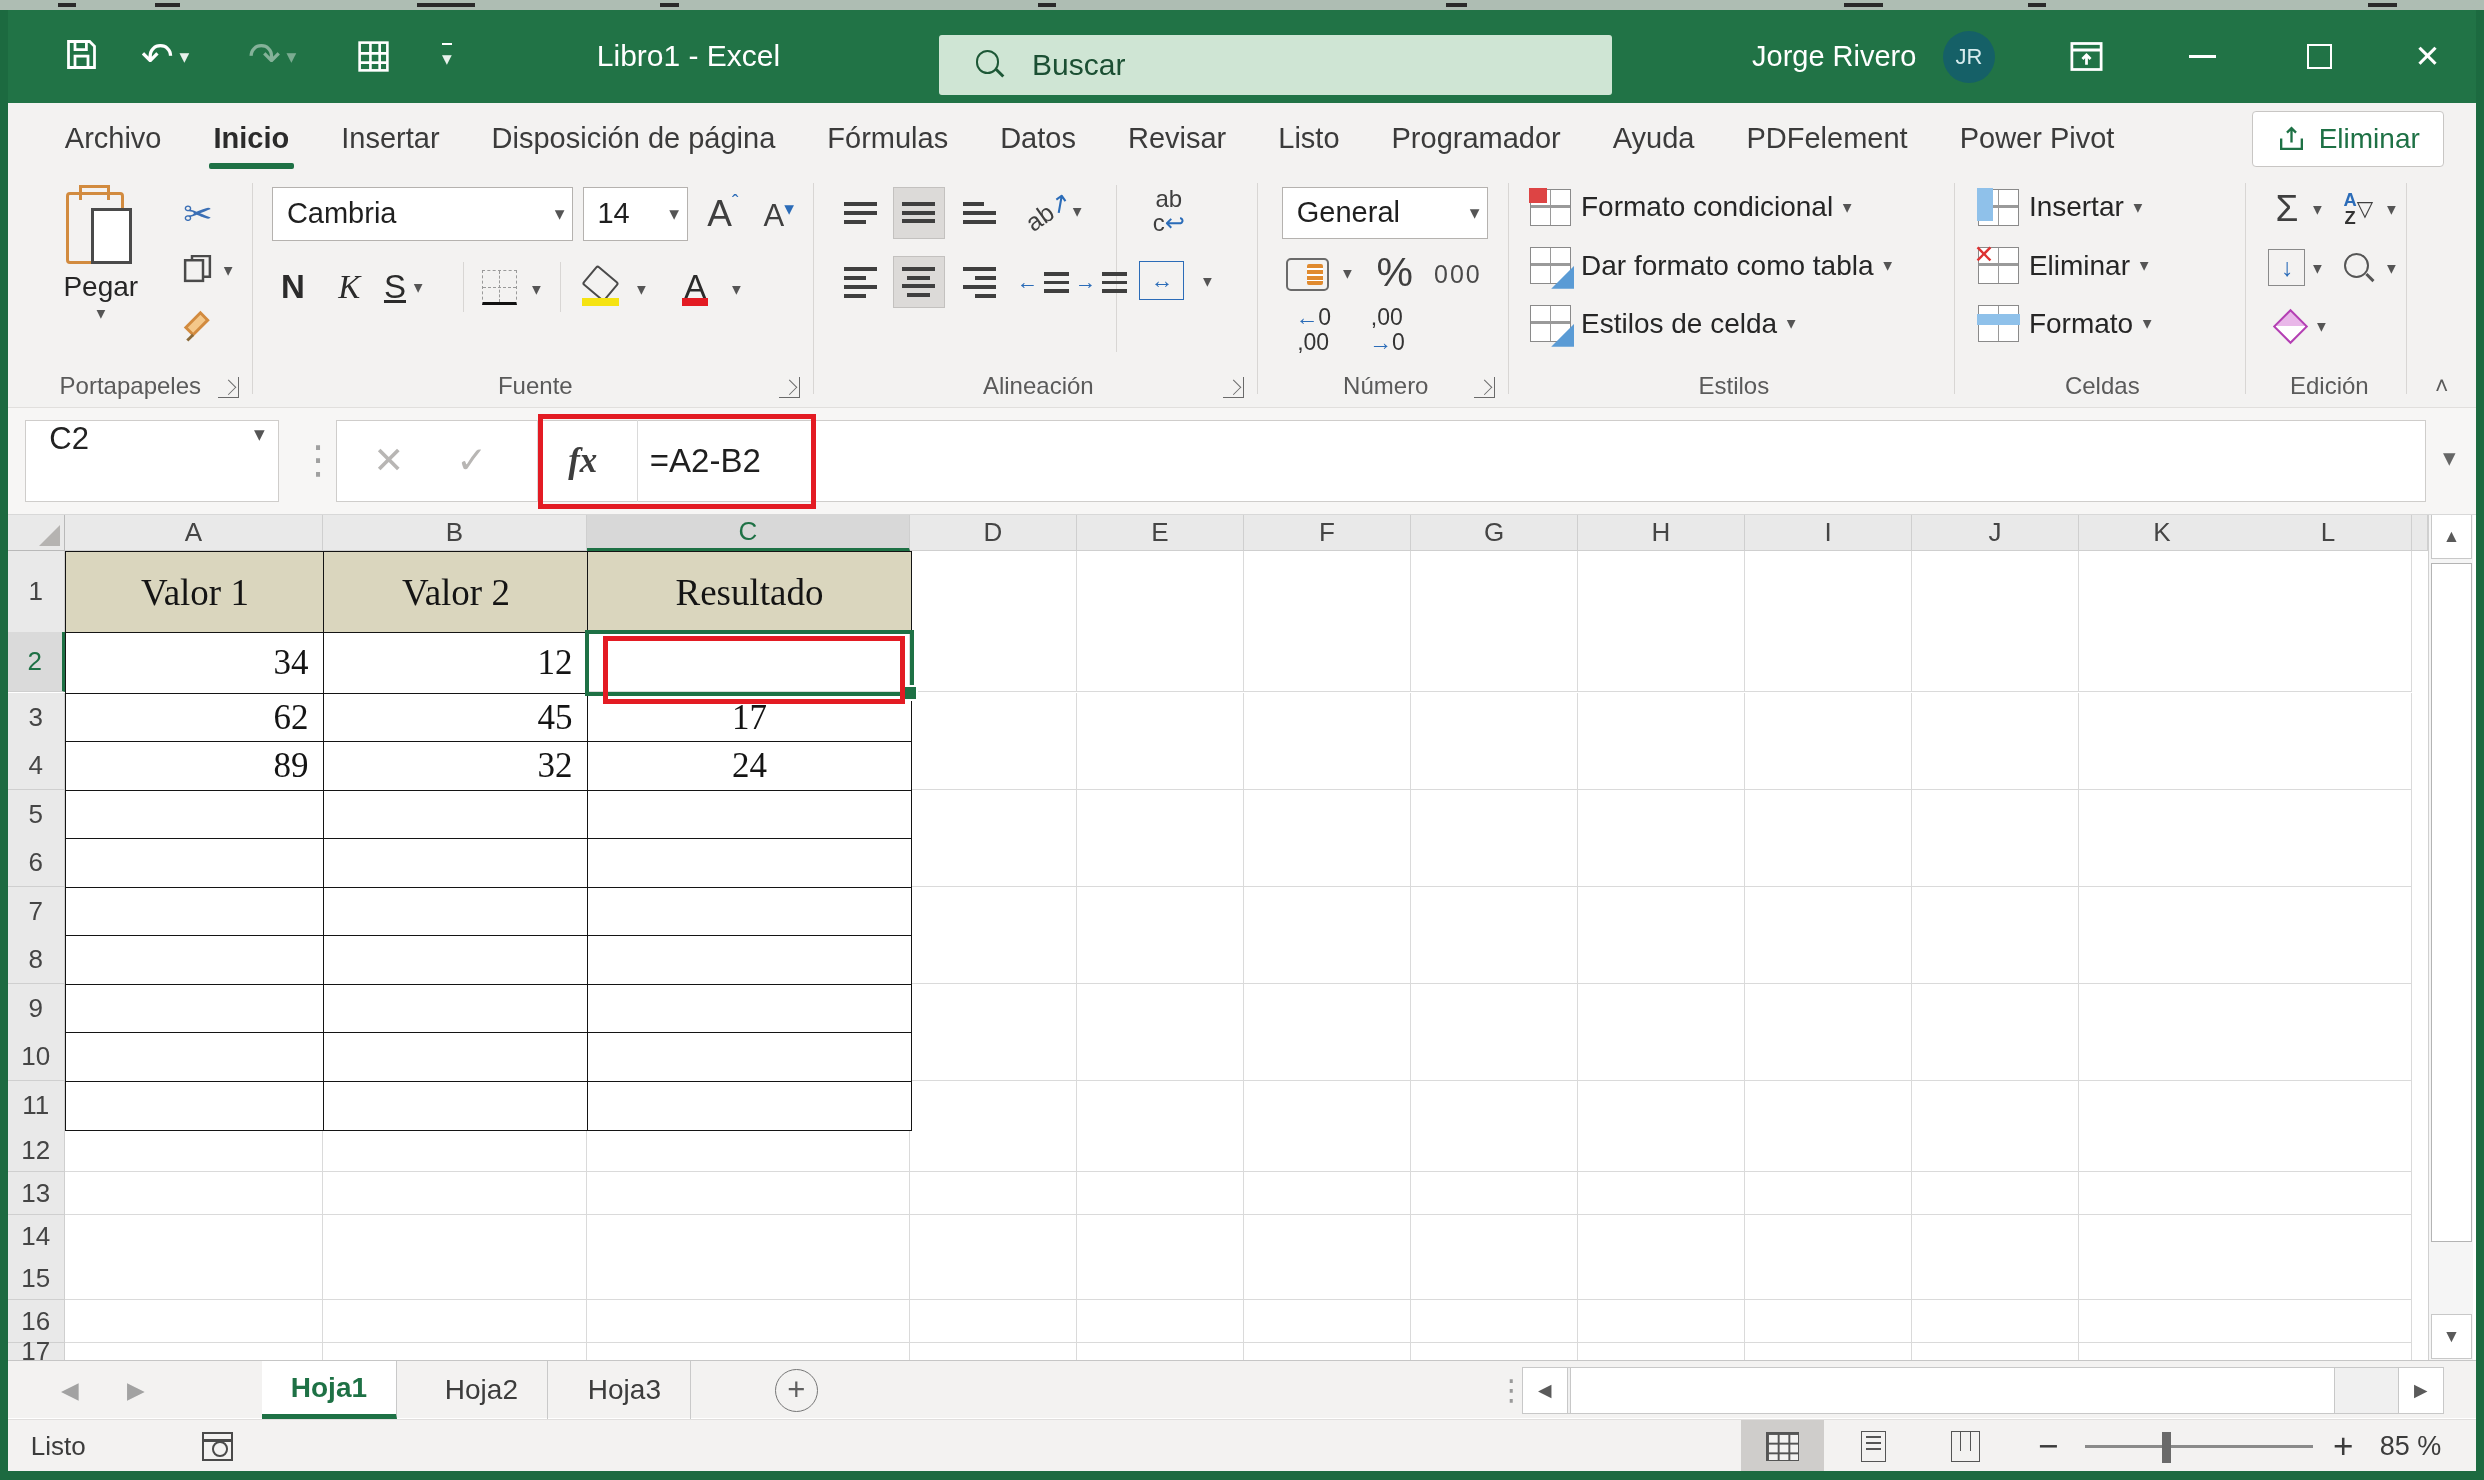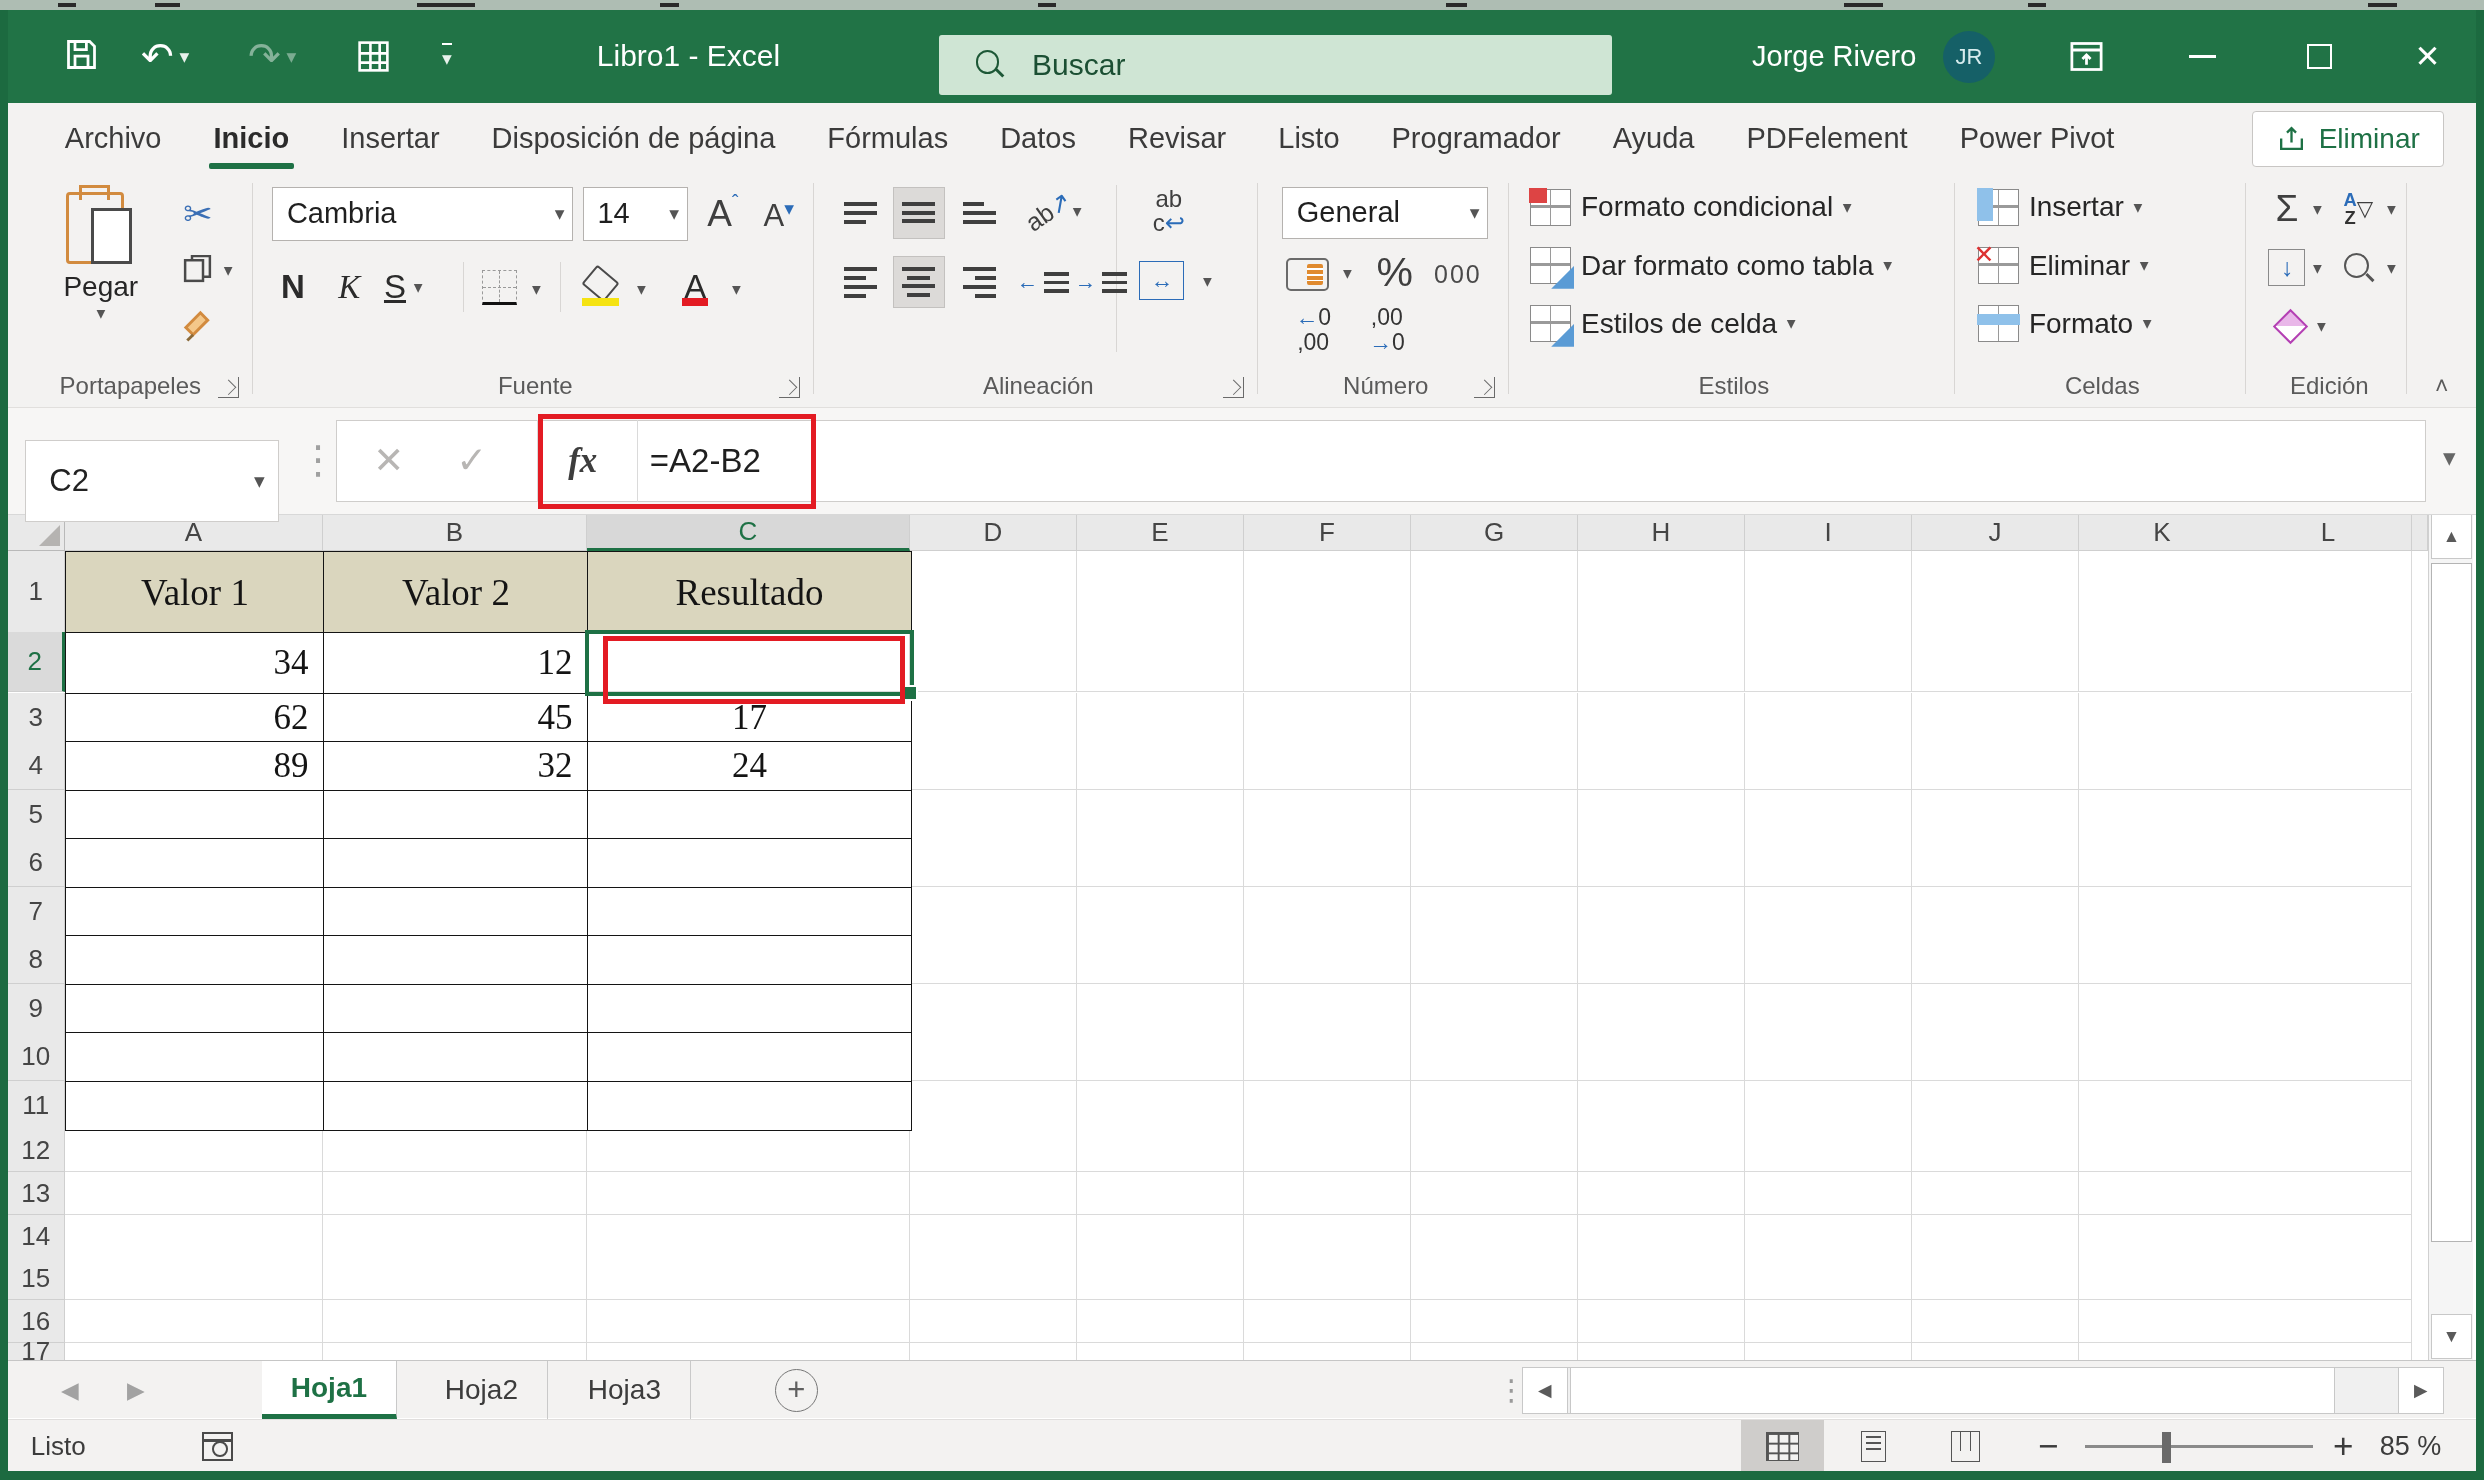--- a/index.html
+++ b/index.html
@@ -97,21 +97,21 @@
   .sortaz { display:flex; flex-direction:column; align-items:center; font-size:18.4px; line-height:1; color:#2b6cb8; font-weight:700; }
   .sortaz .zz { color:#333; }
   .filldown { width:37px; height:37px; border:1.9px solid #8a8a8a; display:flex; align-items:center; justify-content:center; color:#2b6cb8; font-size:25px; font-weight:700; }
   .mag2 { position:relative; width:33px; height:33px; }
   .mag2::before { content:""; position:absolute; left:1.9px; top:1.9px; width:21.3px; height:21.3px; border:2.9px solid #555; border-radius:50%; }
   .mag2::after { content:""; position:absolute; left:23px; top:25px; width:9.7px; height:2.9px; background:#555; transform:rotate(45deg); }
   .eraser { width:25px; height:25px; border:2.9px solid #b43fb4; transform:rotate(45deg); background:linear-gradient(135deg,#e9b7e9 50%,#fff 50%); }
 
   
   #formulabar { position:absolute; left:7.8px; top:408px; width:2469px; height:107px; background:#f7f6f5; border-bottom:1px solid #d8d8d8; z-index:30; }
-  #name-box { position:absolute; left:17.5px; top:11.6px; width:254px; height:82px; background:#fff; border:1px solid #cfcdcb; display:flex; align-items:center; font-size:31px; color:#222; padding-left:23px;margin-top:20px; }
+  #name-box { position:absolute; left:17.5px; top:11.6px; width:254px; height:82px; background:#fff; border:1px solid #cfcdcb; display:flex; font-size:31px; color:#222; padding-left:23px; }
   #name-box .dd { position:absolute; right:13.6px; color:#555; font-size:21.3px; }
   #fb-dots { position:absolute; left:291px; top:23px; color:#a0a0a0; font-size:39px; letter-spacing:0; line-height:58px; }
   #fb-field { position:absolute; left:328px; top:11.6px; width:2090px; height:82px; background:#fff; border:1px solid #cfcdcb; }
   .fb-sep { position:absolute; top:11.6px; width:1px; height:82px; background:#dadada; }
   .fb-btn { position:absolute; top:11.6px; height:82px; width:78px; display:flex; align-items:center; justify-content:center; font-size:37px; color:#b8b6b4; }
   #fx-btn { color:#3d3d3d; font-family:"Liberation Serif",serif; font-style:italic; font-weight:700; font-size:35px; }
   #formula-text { position:absolute; left:642px; top:11.6px; height:82px; display:flex; align-items:center; font-size:33px; color:#1f1f1f; }
   #fb-chevron { position:absolute; right:21.3px; top:35px; color:#666; font-size:25px; }
   #fb-red-box { position:absolute; left:530px; top:5.8px; width:278px; height:95px; border:5.8px solid #e31b23; z-index:5; }
 

